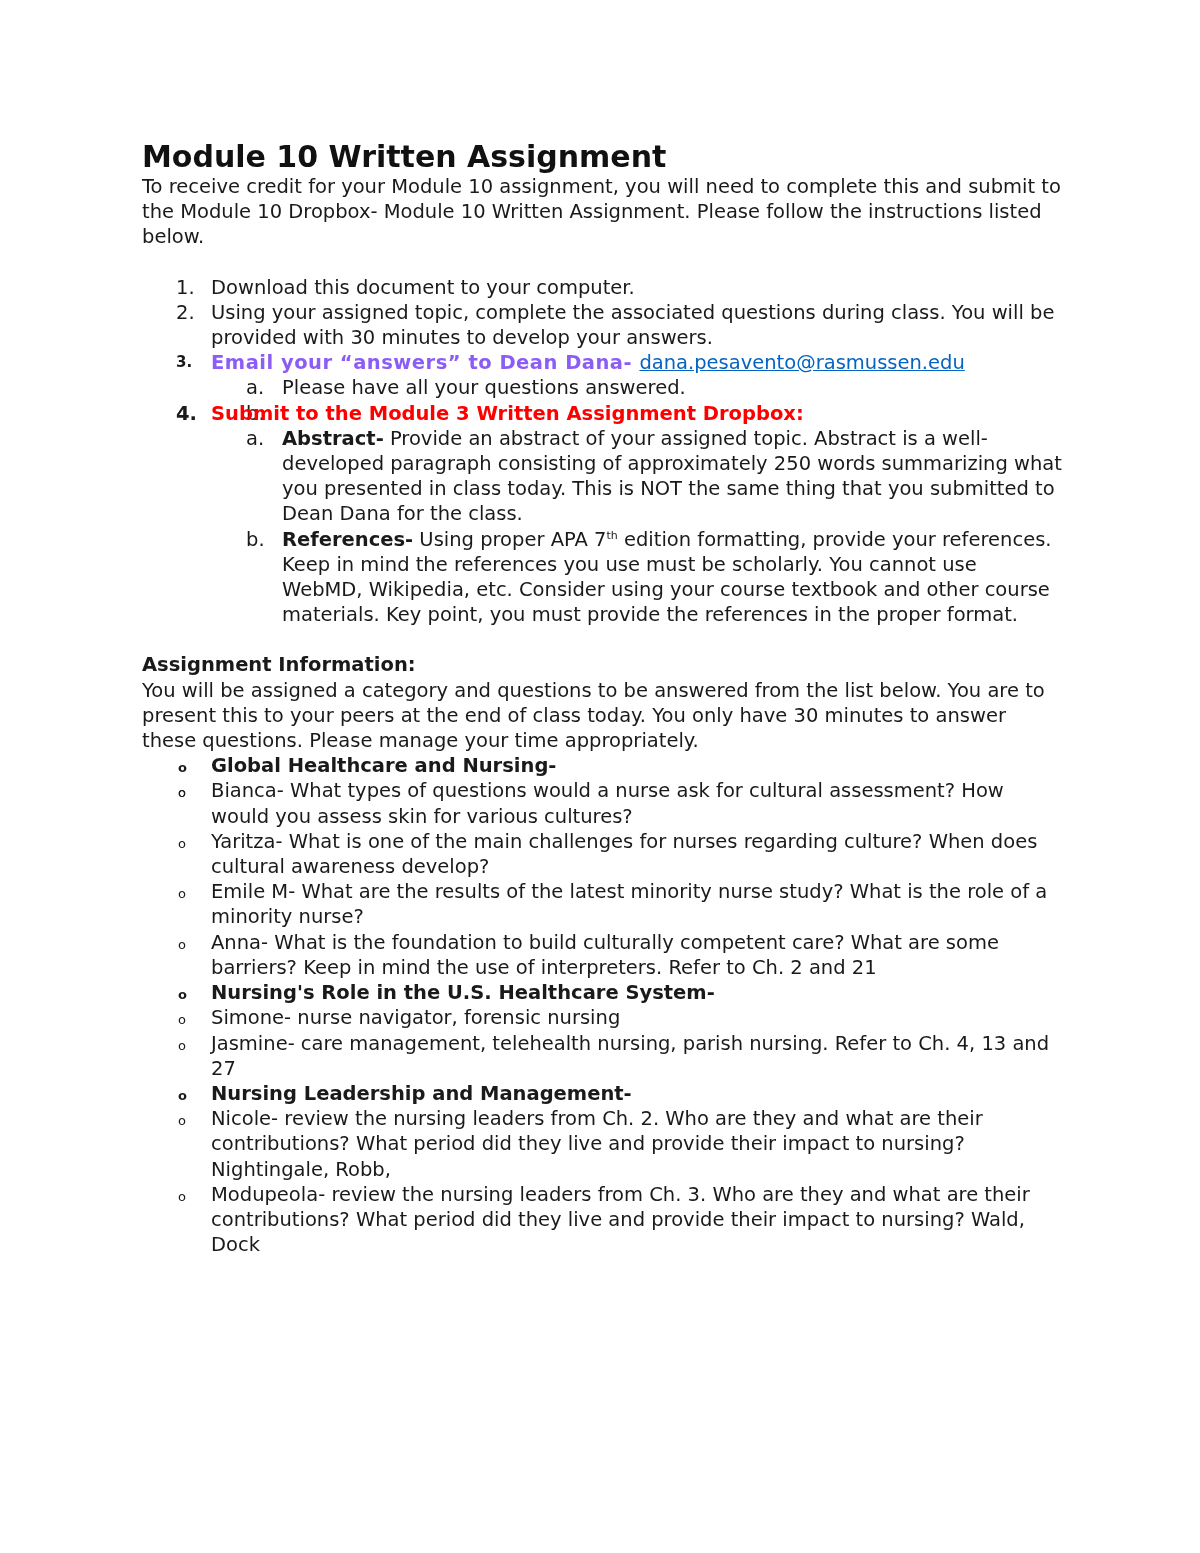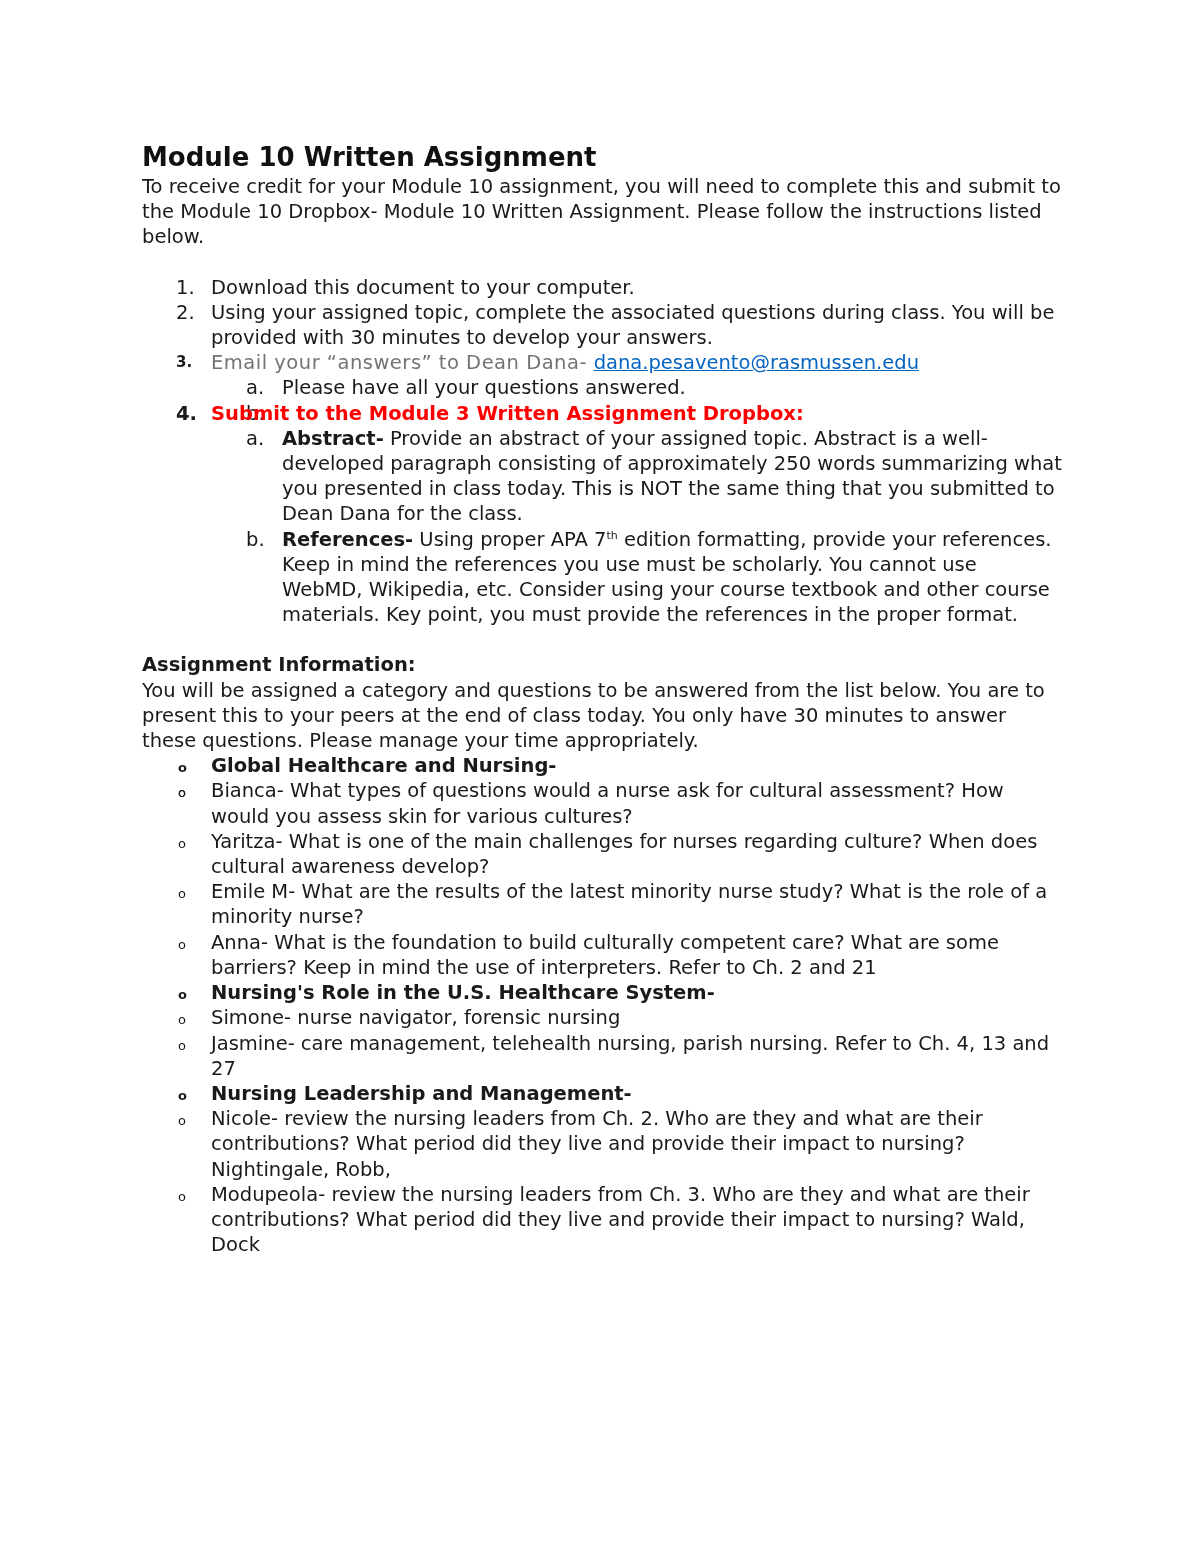--- a/index.html
+++ b/index.html
@@ -2,29 +2,29 @@
 <html><head>
 <meta charset="utf-8">
 <style>
   html, body { margin: 0; padding: 0; background: #ffffff; }
   body { width: 1200px; height: 1553px; position: relative; overflow: hidden; }
   .page {
     position: absolute; left: 142px; top: 140px; width: 920px;
     font-family: "DejaVu Sans", sans-serif; font-size: 19.5px; color: #1a1a1a;
     line-height: 25.2px;
   }
-  .title { font-weight: bold; font-size: 26px; line-height: 34px; margin: 0; color: #111; }
+  .title { font-weight: bold; font-size: 30px; line-height: 34px; margin: 0; color: #111; }
   .intro { margin: 0 0 25px 0; }
   .ol { margin: 0; padding: 0; list-style: none; }
   .ol > li { position: relative; padding-left: 69px; }
   .ol > li .num { position: absolute; left: 34px; top: 0; }
   .sub { margin: 0; padding: 0; list-style: none; }
   .sub > li { position: relative; padding-left: 140px; margin-left: -69px; }
   .sub > li .let { position: absolute; left: 104px; top: 0; }
-  .purple { color: #737373; font-weight: normal; letter-spacing: 0.5px; }
+  .purple { color: #8b5cf6; font-weight: bold; letter-spacing: 0.5px; }
   .purple-num { font-weight: bold; font-size: 15px; }
   .red { color: #ff0000; font-weight: bold; }
   .link { color: #0563c1; text-decoration: underline; }
   .bold { font-weight: bold; }
   sup { font-size: 11px; line-height: 0; }
   .section-head { font-weight: bold; margin: 25px 0 0 0; }
   .info { margin: 0; }
   .bullets { margin: 0; padding: 0; list-style: none; }
   .bullets > li { position: relative; padding-left: 69px; }
   .bullets > li .bul { position: absolute; left: 36px; top: 2px; font-size: 13px; }

